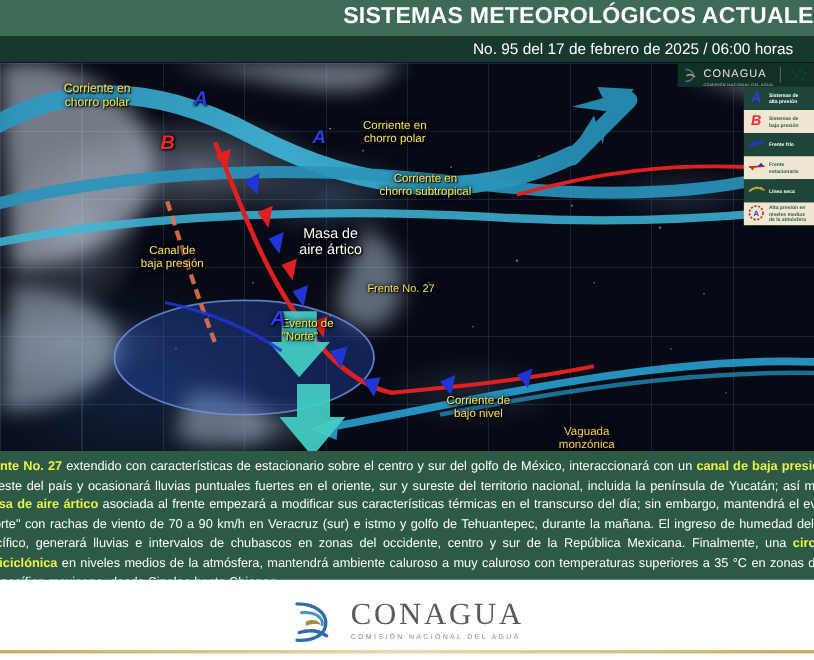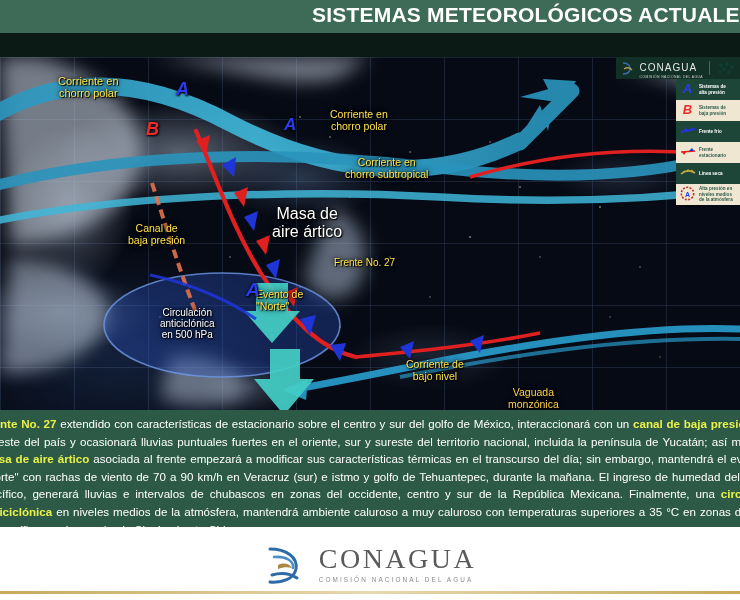--- a/index.html
+++ b/index.html
@@ -176,20 +176,23 @@
   }
 </style>
 </head>
 <body>
 
 <div id="page">
 
   <div class="header-band">
     <div class="header-title">SISTEMAS METEOROLÓGICOS ACTUALES</div>
   </div>
+  <div class="subheader-band">
+    <div class="subheader-title">No. 95 del 17 de febrero de 2025 / 06:00 horas</div>
+  </div>
 
   <div class="map">
     <div class="terrain"></div>
     <div class="citylights"></div>
     <div class="graticule"></div>
 
     <svg class="overlay" viewBox="0 0 740 353">
       <defs>
         <linearGradient id="jetg" x1="0" y1="0" x2="1" y2="0">
           <stop offset="0%" stop-color="#2a93bb"></stop>
@@ -311,35 +314,30 @@
 chorro polar</span>
     </div>
     <div class="lbl yellow" style="left:345px; top:100px; font-size:10.5px;">
       <span style="white-space:pre-line;">Corriente en
 chorro subtropical</span>
     </div>
     <div class="lbl yellow" style="left:128px; top:166px; font-size:10.5px;">
       <span style="white-space:pre-line;">Canal de
 baja presión</span>
     </div>
-    <div class="lbl white" style="left:272px; top:148px; font-size:16px;">
+    <div class="lbl white" style="left:272px; top:148px; font-size:13px;">
       <span style="white-space:pre-line;">Masa de
 aire ártico</span>
     </div>
     <div class="lbl yellow" style="left:334px; top:200px; font-size:10px;">
       <span style="white-space:pre-line;">Frente No. 27</span>
     </div>
     <div class="lbl yellow" style="left:242px; top:232px; font-size:10.5px;">
       <span style="white-space:pre-line;margin-left:14px;">Evento de
 "Norte"</span>
-    </div>
-    <div class="lbl white" style="left:160px; top:250px; font-size:10px;">
-      <span style="white-space:pre-line;">Circulación
-anticiclónica
-en 500 hPa</span>
     </div>
     <div class="lbl yellow" style="left:406px; top:302px; font-size:10.5px;">
       <span style="white-space:pre-line;margin-top:24px;">Corriente de
 bajo nivel</span>
     </div>
     <div class="lbl orange" style="left:508px; top:330px; font-size:10.5px;">
       <span style="white-space:pre-line;">Vaguada
 monzónica</span>
     </div>
 

